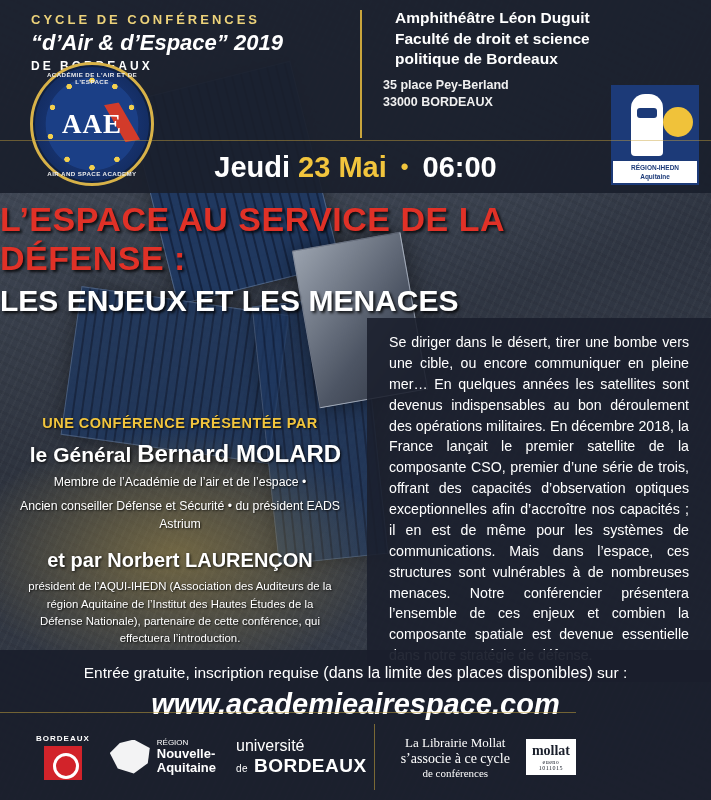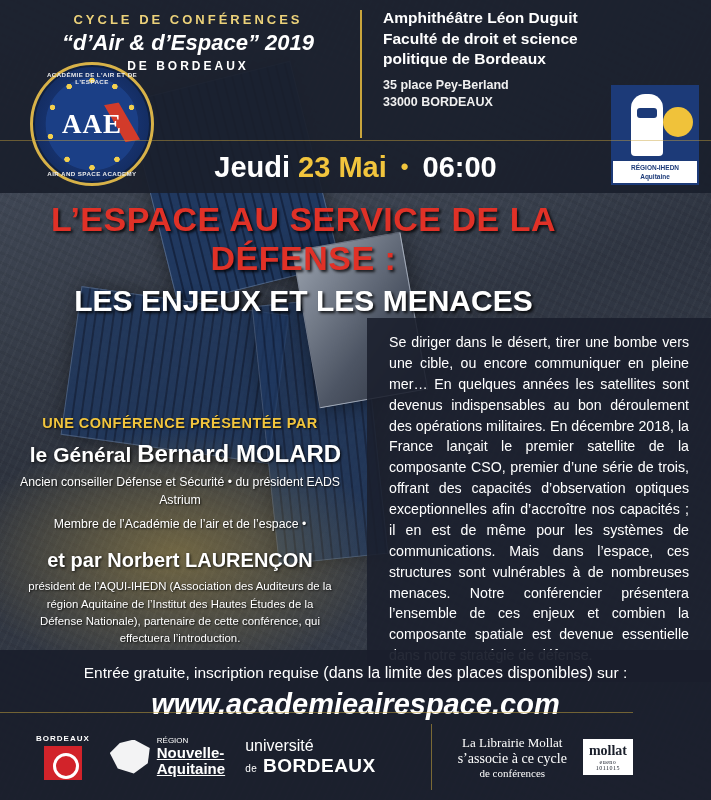--- a/index.html
+++ b/index.html
@@ -55,34 +55,34 @@
     position:absolute; left:-40px; top:430px; width:430px; height:250px;
     background:radial-gradient(ellipse at center, rgba(190,160,70,0.45), transparent 70%);
   }
 
   
   .top-bar {
     position:absolute; left:0; top:0; width:711px; height:193px;
     background:rgba(26,31,44,0.93);
   }
   .top-left {
-    position:absolute; left:8px; top:0; width:360px; height:140px;
-    text-align:center; color:#e7c55a; padding-top:12px;
+    position:absolute; left:0; top:0; width:360px; height:140px;
+    color:#e7c55a; padding-top:12px;padding-left:31px;
   }
   .cycle-line1 { font-size:13px; letter-spacing:3px; font-weight:bold; color:#ecd27a; }
   .cycle-line2 { font-size:22px; font-weight:bold; color:#fff; margin-top:3px; font-style:italic;}
   .cycle-line3 { font-size:12px; letter-spacing:3px; font-weight:bold; color:#fff; margin-top:3px;}
   .divider-v {
     position:absolute; left:360px; top:10px; width:2px; height:128px;
     background:#c9a53c;
   }
   .top-right {
     position:absolute; left:383px; top:8px; width:230px; color:#fff;
   }
-  .venue1, .venue2 { font-size:15.5px; font-weight:bold; line-height:1.25; }
+  .venue1, .venue2 { font-size:15.5px; font-weight:bold; line-height:1.25;margin-left:12px; }
   .venue2 { margin-top:2px; }
   .addr { font-size:12.5px; font-weight:bold; margin-top:9px; line-height:1.35; color:#f0f0f0;}
 
   
   .aae-logo {
     position:absolute; left:30px; top:62px; width:124px; height:124px;
   }
   .aae-ring {
     position:absolute; inset:0; border-radius:50%;
     background:radial-gradient(circle at 50% 50%, #1b3f86 55%, #16316b 56%, #0f244f 100%);
@@ -152,21 +152,21 @@
     position:absolute; left:0; top:140px; width:711px; height:53px;
     display:flex; align-items:center; justify-content:center;
     border-top:1px solid rgba(201,165,60,.45);
   }
   .date-text { font-size:29px; font-weight:bold; color:#fff; }
   .date-text .hl { color:#f2c53d; }
   .date-text .dot { color:#f2c53d; font-size:22px; vertical-align:3px; margin:0 6px;}
 
   
   .title-block {
-    position:absolute; left:0; top:200px; width:607px; text-align:center;
+    position:absolute; left:0; top:200px; width:607px; 
   }
   .title1 {
     font-size:34px; font-weight:bold; color:#e03127; letter-spacing:.5px;
     text-shadow:2px 2px 3px rgba(0,0,0,.8);
   }
   .title2 {
     font-size:30px; font-weight:bold; color:#fff; margin-top:6px;
     text-shadow:2px 2px 3px rgba(0,0,0,.85);
   }
 
@@ -204,21 +204,21 @@
   }
   .entry {
     text-align:center; color:#fff; font-size:15.5px; padding-top:14px;
   }
   .entry .small { font-size:16px; }
   .url {
     text-align:center; color:#fff; font-size:29px; font-weight:bold;
     margin-top:6px; font-style:italic;
   }
   .logo-row {
-    position:absolute; left:0; bottom:0; width:633px; height:88px;
+    position:absolute; left:0; bottom:0; width:576px; height:88px;
     border-top:1px solid rgba(201,165,60,.5);
     display:flex; align-items:center;
   }
   .logos-left { display:flex; align-items:center; gap:20px; padding-left:36px; flex:1;}
   .sep-v { width:1px; height:66px; background:rgba(201,165,60,.55); }
   .logos-right { display:flex; align-items:center; gap:16px; padding-left:26px; }
 
   .bx-logo { text-align:center; color:#fff; }
   .bx-logo .nm { font-size:8px; font-weight:bold; letter-spacing:1px; }
   .bx-mark {
@@ -233,21 +233,21 @@
   .na-head {
     width:40px; height:34px;
     background:
       radial-gradient(circle at 70% 40%, #fff 2px, transparent 3px),
       linear-gradient(120deg,#fff 45%, transparent 46%),
       #fff;
     clip-path:polygon(0% 40%, 25% 10%, 60% 0%, 100% 25%, 95% 70%, 60% 100%, 20% 85%);
     opacity:.95;
   }
   .na-text .r { font-size:8px; }
-  .na-text .b { font-size:15px; font-weight:bold; line-height:1.05;text-decoration:underline;}
+  .na-text .b { font-size:13px; font-weight:bold; line-height:1.05;}
   .ub-logo { color:#fff; }
   .ub-logo .u1 { font-size:16px; }
   .ub-logo .u2 { font-size:19px; font-weight:bold; letter-spacing:.5px;}
   .ub-logo .u2 .de { font-size:10px; font-weight:normal; }
   .mollat-text { color:#fff; text-align:center; font-family:"Liberation Serif", serif; }
   .mollat-text .m1 { font-size:13px; }
   .mollat-text .m2 { font-size:14px; }
   .mollat-text .m3 { font-size:11px; }
   .mollat-box {
     background:#fff; color:#1a1f2b; padding:4px 6px; text-align:center;
@@ -324,22 +324,22 @@
   </div>
 
   <div class="desc">Se diriger dans le désert, tirer une bombe vers une cible, ou encore communiquer en pleine mer… En quelques années les satellites sont devenus indispensables au bon déroulement des opérations militaires. En décembre 2018, la France lançait le premier satellite de la composante CSO, premier d’une série de trois, offrant des capacités d’observation optiques exceptionnelles afin d’accroître nos capacités ; il en est de même pour les systèmes de communications. Mais dans l’espace, ces structures sont vulnérables à de nombreuses menaces. Notre conférencier présentera l’ensemble de ces enjeux et combien la composante spatiale est devenue essentielle dans notre stratégie de défense.</div>
 
   <div class="speakers">
     <div class="pres-by">UNE CONFÉRENCE PRÉSENTÉE PAR</div>
     <div class="sp-name">
       <span>le Général</span>
       <span class="big">Bernard MOLARD</span>
     </div>
+    <div class="sp-sub">Membre de l’Académie de l’air et de l’espace •</div>
     <div class="sp-sub">Ancien conseiller Défense et Sécurité • du président EADS Astrium</div>
-    <div class="sp-sub">Membre de l’Académie de l’air et de l’espace •</div>
     <div class="sp-name2">
       <span>et par</span>
       <span>Norbert LAURENÇON</span>
     </div>
     <div class="sp-sub2">président de l’AQUI-IHEDN (Association des Auditeurs de la région Aquitaine de l’Institut des Hautes Études de la Défense Nationale), partenaire de cette conférence, qui effectuera l’introduction.</div>
   </div>
 
   <div class="bottom">
     <div class="entry">
       <span>Entrée gratuite, inscription requise</span>

